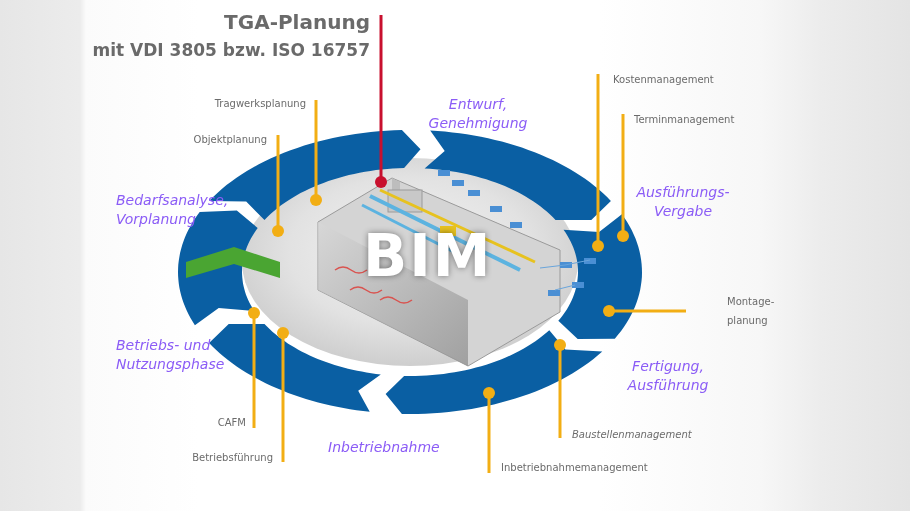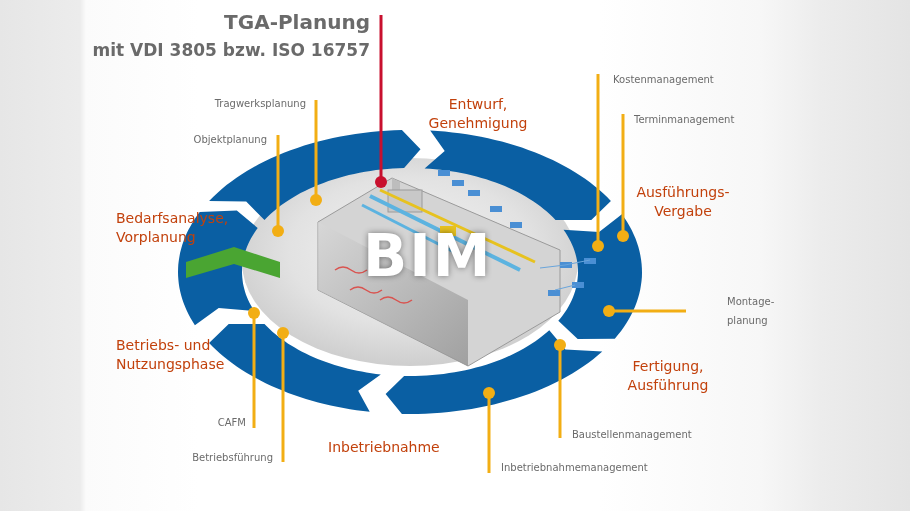--- a/index.html
+++ b/index.html
@@ -2,21 +2,21 @@
 <html><head>
 <meta charset="utf-8">
 <style>
   html,body{margin:0;padding:0;}
   body{width:910px;height:511px;overflow:hidden;position:relative;
     font-family:"DejaVu Sans","Liberation Sans",sans-serif;
     background:linear-gradient(90deg,#e6e6e6 0px,#ececec 80px,#fbfbfb 86px,#ffffff 200px,#ffffff 600px,#f7f7f7 760px,#ececec 822px,#e4e4e4 910px);}
   #stage{position:absolute;left:0;top:0;width:910px;height:511px;}
   svg#diagram{position:absolute;left:0;top:0;}
   .lbl{position:absolute;white-space:nowrap;color:#6b6b6b;font-size:10px;line-height:19px;}
-  .phase{position:absolute;white-space:nowrap;color:#c2410c;font-size:14px;line-height:19px;}
+  .phase{position:absolute;white-space:nowrap;color:#8b5cf6;font-style:italic;font-size:14px;line-height:19px;}
   .r{text-align:center;}
   .c{text-align:center;}
   .title1{position:absolute;right:540px;top:10px;font-size:20px;font-weight:bold;color:#6a6a6a;white-space:nowrap;margin-left:47px;}
   .title2{position:absolute;right:540px;top:40px;font-size:17px;font-weight:bold;color:#6a6a6a;white-space:nowrap;}
   .bim{position:absolute;left:363px;top:222px;font-size:58px;font-weight:bold;color:#ffffff;letter-spacing:2px;
        text-shadow:0 0 6px rgba(0,0,0,.45);}
 </style>
 </head>
 <body>
 
@@ -125,31 +125,31 @@
     <div>Fertigung,</div>
     <div>Ausführung</div>
   </div>
   <div class="phase" style="left:328px;top:438px;">
     <div>Inbetriebnahme</div>
   </div>
   <div class="phase" style="left:116px;top:336px;">
     <div>Betriebs- und</div>
     <div>Nutzungsphase</div>
   </div>
-  <div class="phase" style="left:116px;top:209px;">
+  <div class="phase" style="left:116px;top:191px;">
     <div>Bedarfsanalyse,</div>
     <div>Vorplanung</div>
   </div>
 
   <div class="lbl r" style="right:604px;top:94px;">Tragwerksplanung</div>
   <div class="lbl r" style="right:643px;top:130px;">Objektplanung</div>
   <div class="lbl" style="left:613px;top:70px;">Kostenmanagement</div>
   <div class="lbl" style="left:634px;top:110px;">Terminmanagement</div>
   <div class="lbl" style="left:695px;top:292px;margin-left:32px;">
     <div>Montage-</div>
     <div>planung</div>
   </div>
-  <div class="lbl" style="left:572px;top:425px;">Baustellenmanagement</div>
+  <div class="lbl" style="left:572px;top:425px;font-style:italic;">Baustellenmanagement</div>
   <div class="lbl" style="left:501px;top:458px;">Inbetriebnahmemanagement</div>
   <div class="lbl r" style="right:664px;top:413px;">CAFM</div>
   <div class="lbl r" style="right:637px;top:448px;">Betriebsführung</div>
 
 </div>
 
 </body></html>

